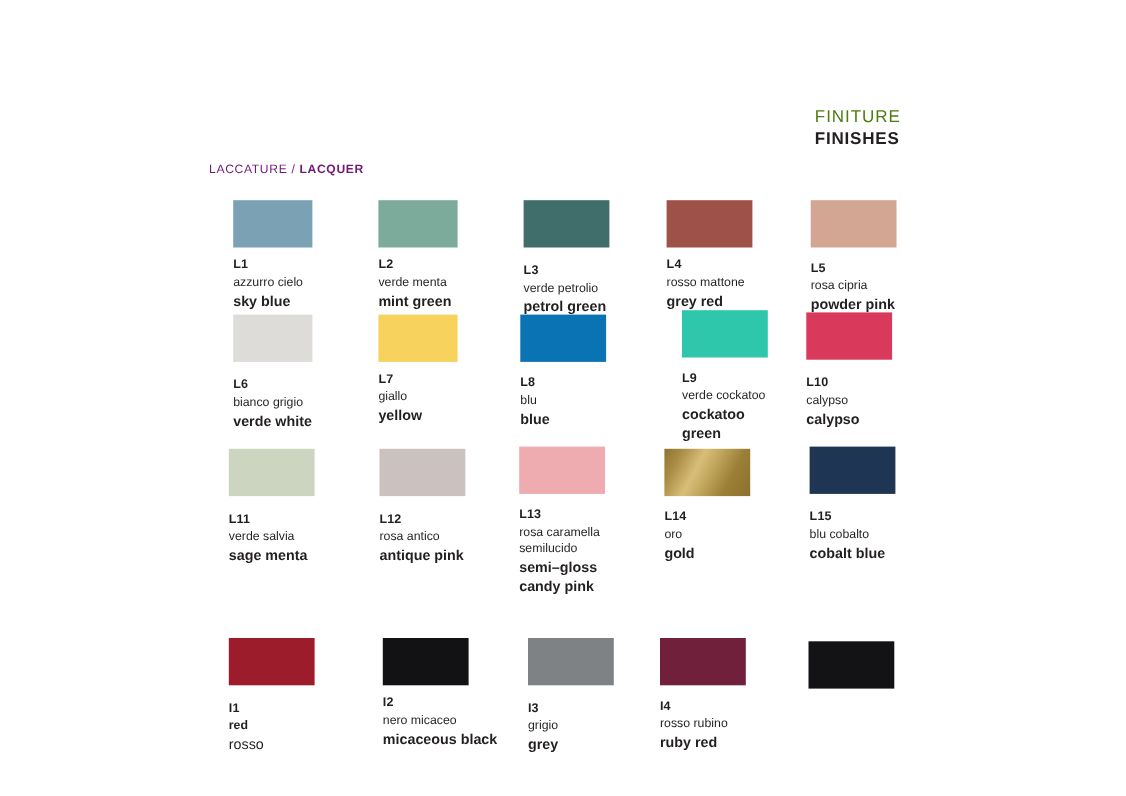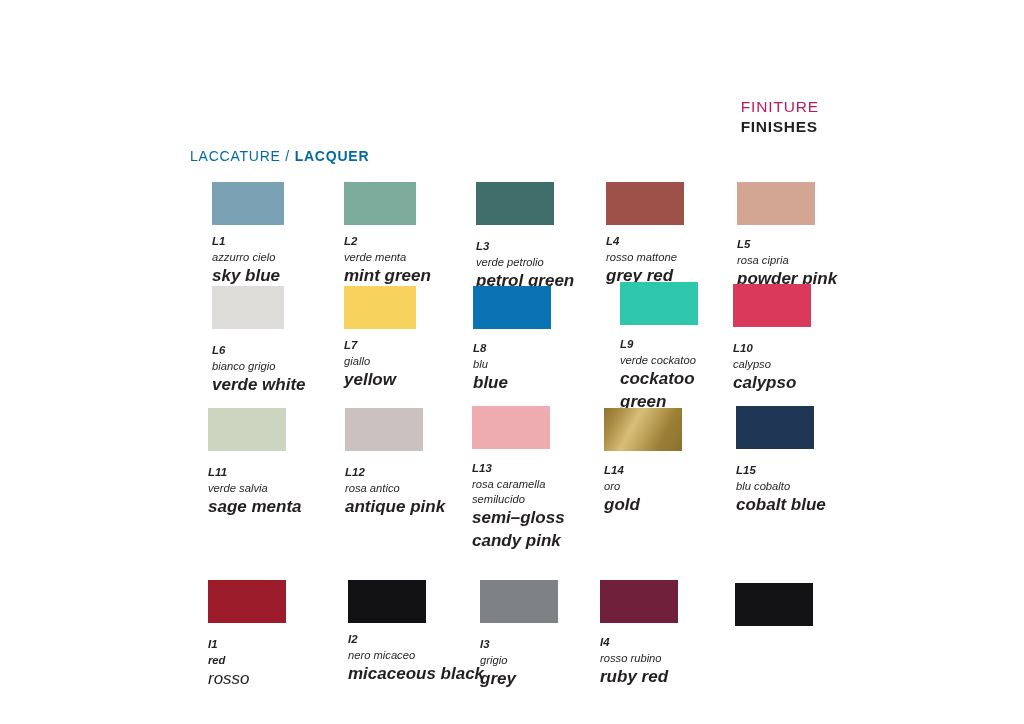--- a/index.html
+++ b/index.html
@@ -26,36 +26,36 @@
     position: absolute;
     right: 205px;
     top: 97px;
     text-align: left;
     line-height: 1.28;
   }
   .doc-header .line1 {
     font-size: 15.5px;
     letter-spacing: 0.055em;
     font-weight: 400;
-    color: #be185d;
+    color: #4d7c0f;
   }
   .doc-header .line2 {
     font-size: 15.5px;
     letter-spacing: 0.045em;
     font-weight: 700;
     color: #231f20;
   }
 
   
   .section-title {
     position: absolute;
-    font-size: 14px;
+    font-size: 11px;
     letter-spacing: 0.055em;
     white-space: nowrap;
-    color: #0369a1;
+    color: #701a75;
   }
   .section-title .reg { font-weight: 400; }
   .section-title .sep { font-weight: 400; }
   .section-title .bold { font-weight: 700; }
 
   #title-lacquer { left: 190px; top: 148px; }
   #title-metal   { left: 190px; top: 548px; }
 
   
   .row {
@@ -70,36 +70,35 @@
   }
   .swatch {
     width: 72px;
     height: 43px;
     display: block;
   }
   .sw-wide { width: 78px; }
   .caption {
     margin-top: 9px;
     line-height: 1.33;
-    font-style: italic;
   }
   .code {
     font-size: 11.4px;
     font-weight: 700;
     letter-spacing: 0.01em;
     color: #231f20;
     margin-bottom: 1px;
   }
   .name-it {
     font-size: 11.2px;
     font-weight: 400;
     color: #231f20;
   }
   .name-en {
-    font-size: 17px;
+    font-size: 13px;
     font-weight: 700;
     color: #231f20;
   }
   .name-it.b { font-weight: 700; }
   .name-en.r { font-weight: 400; }
 </style>
 </head>
 <body>
 
 <div class="page">

